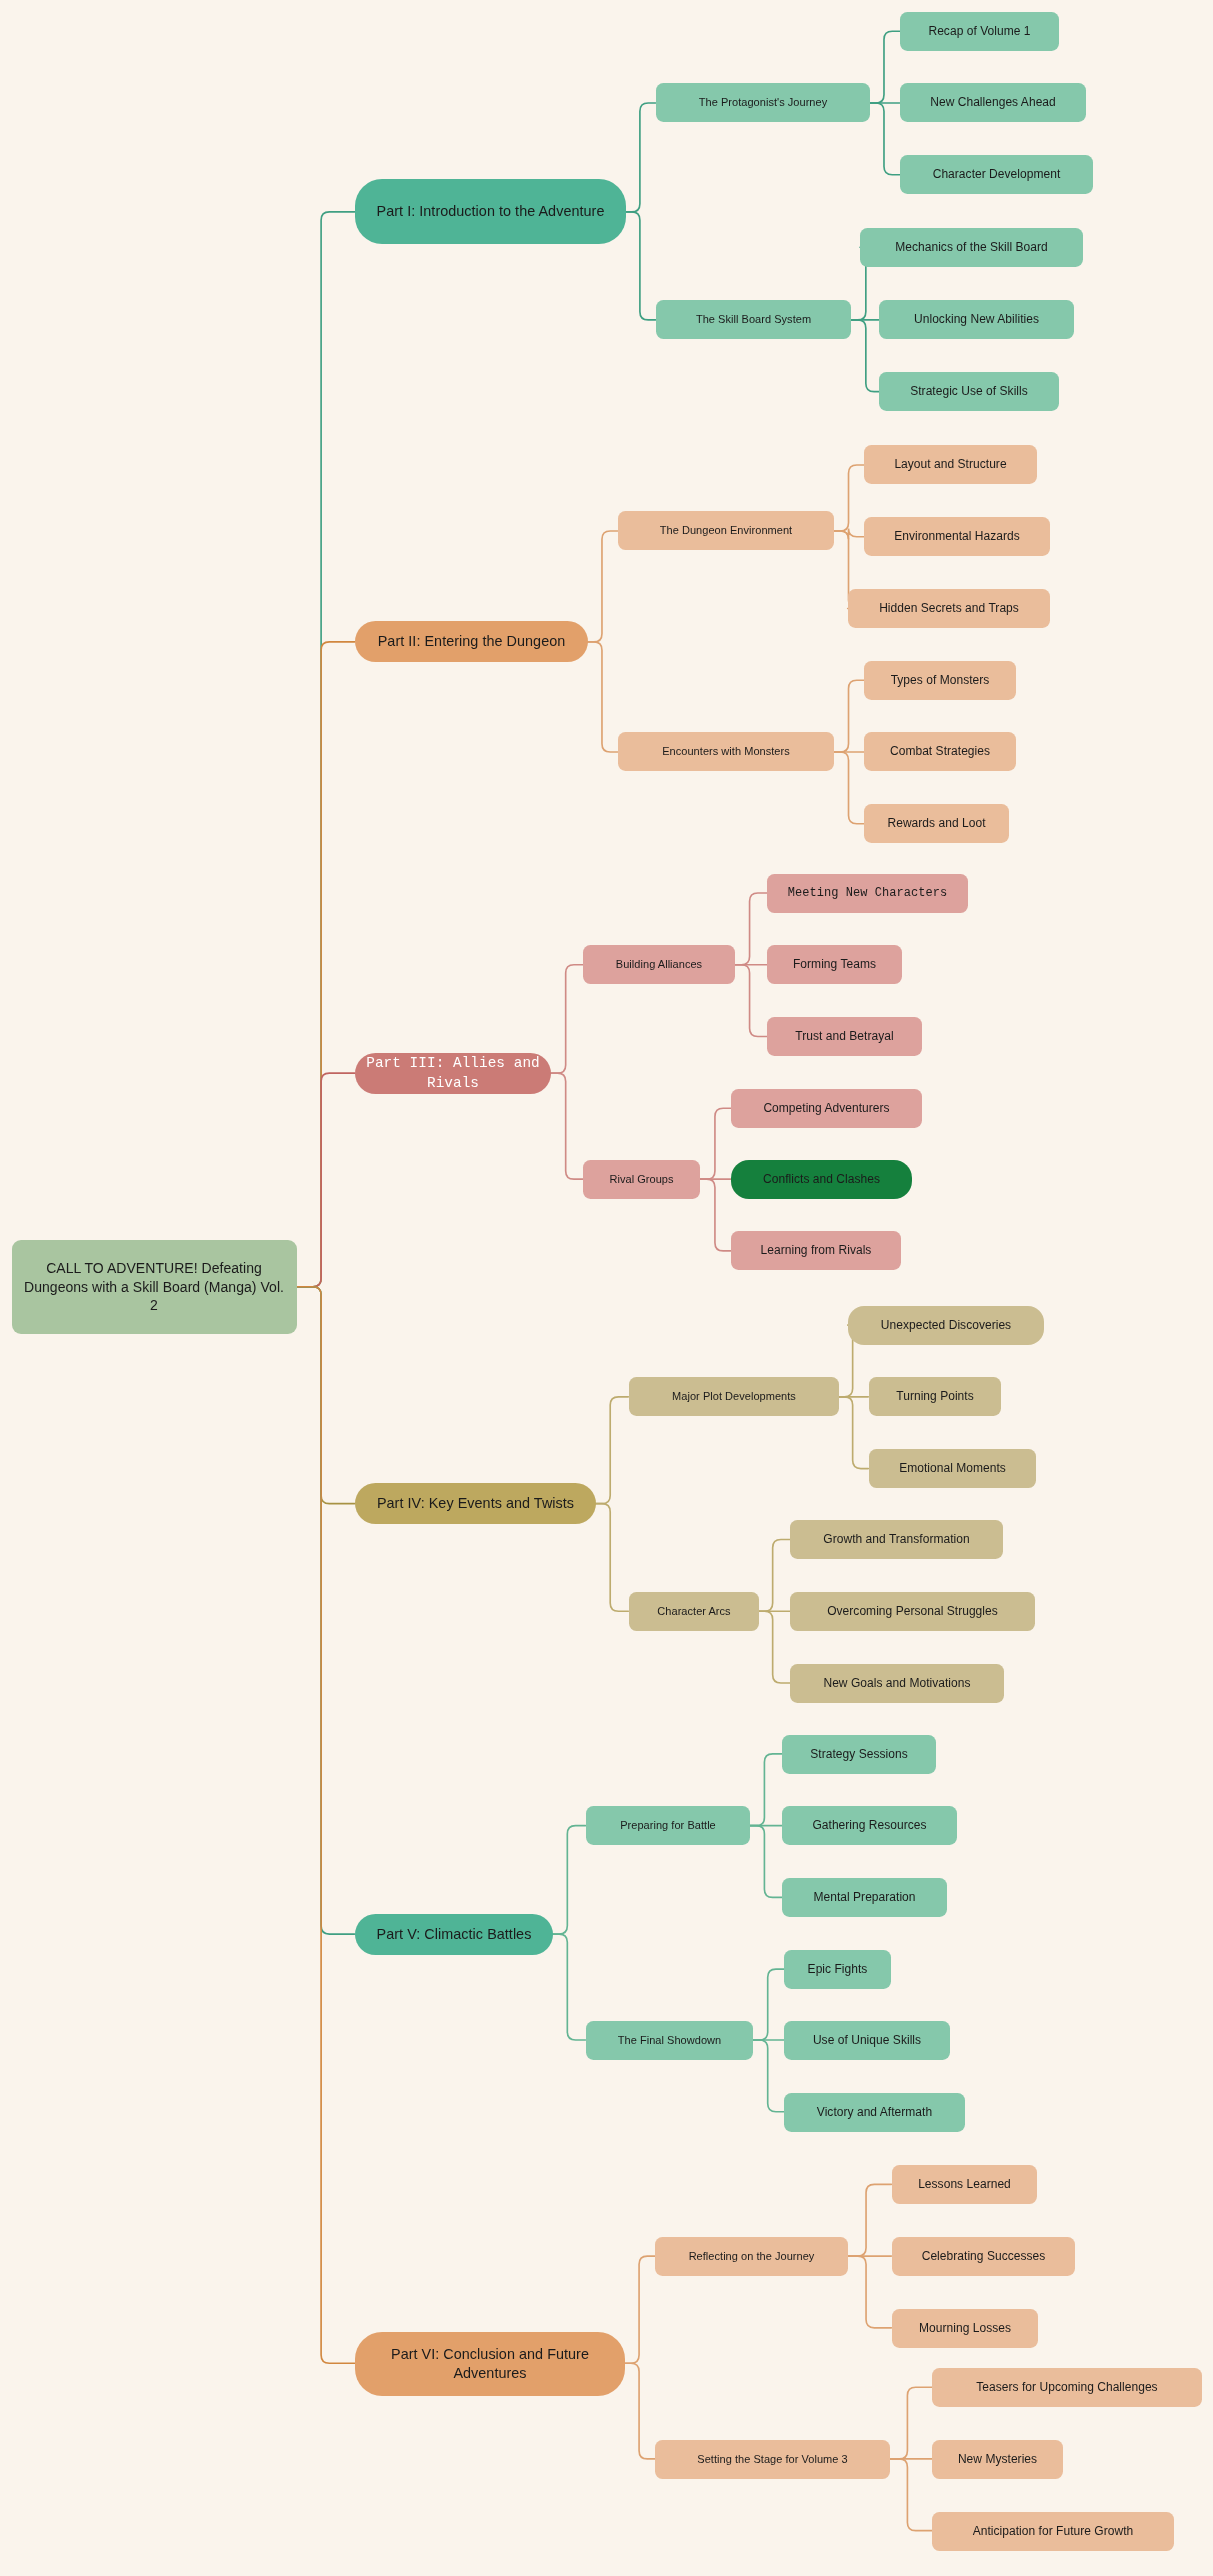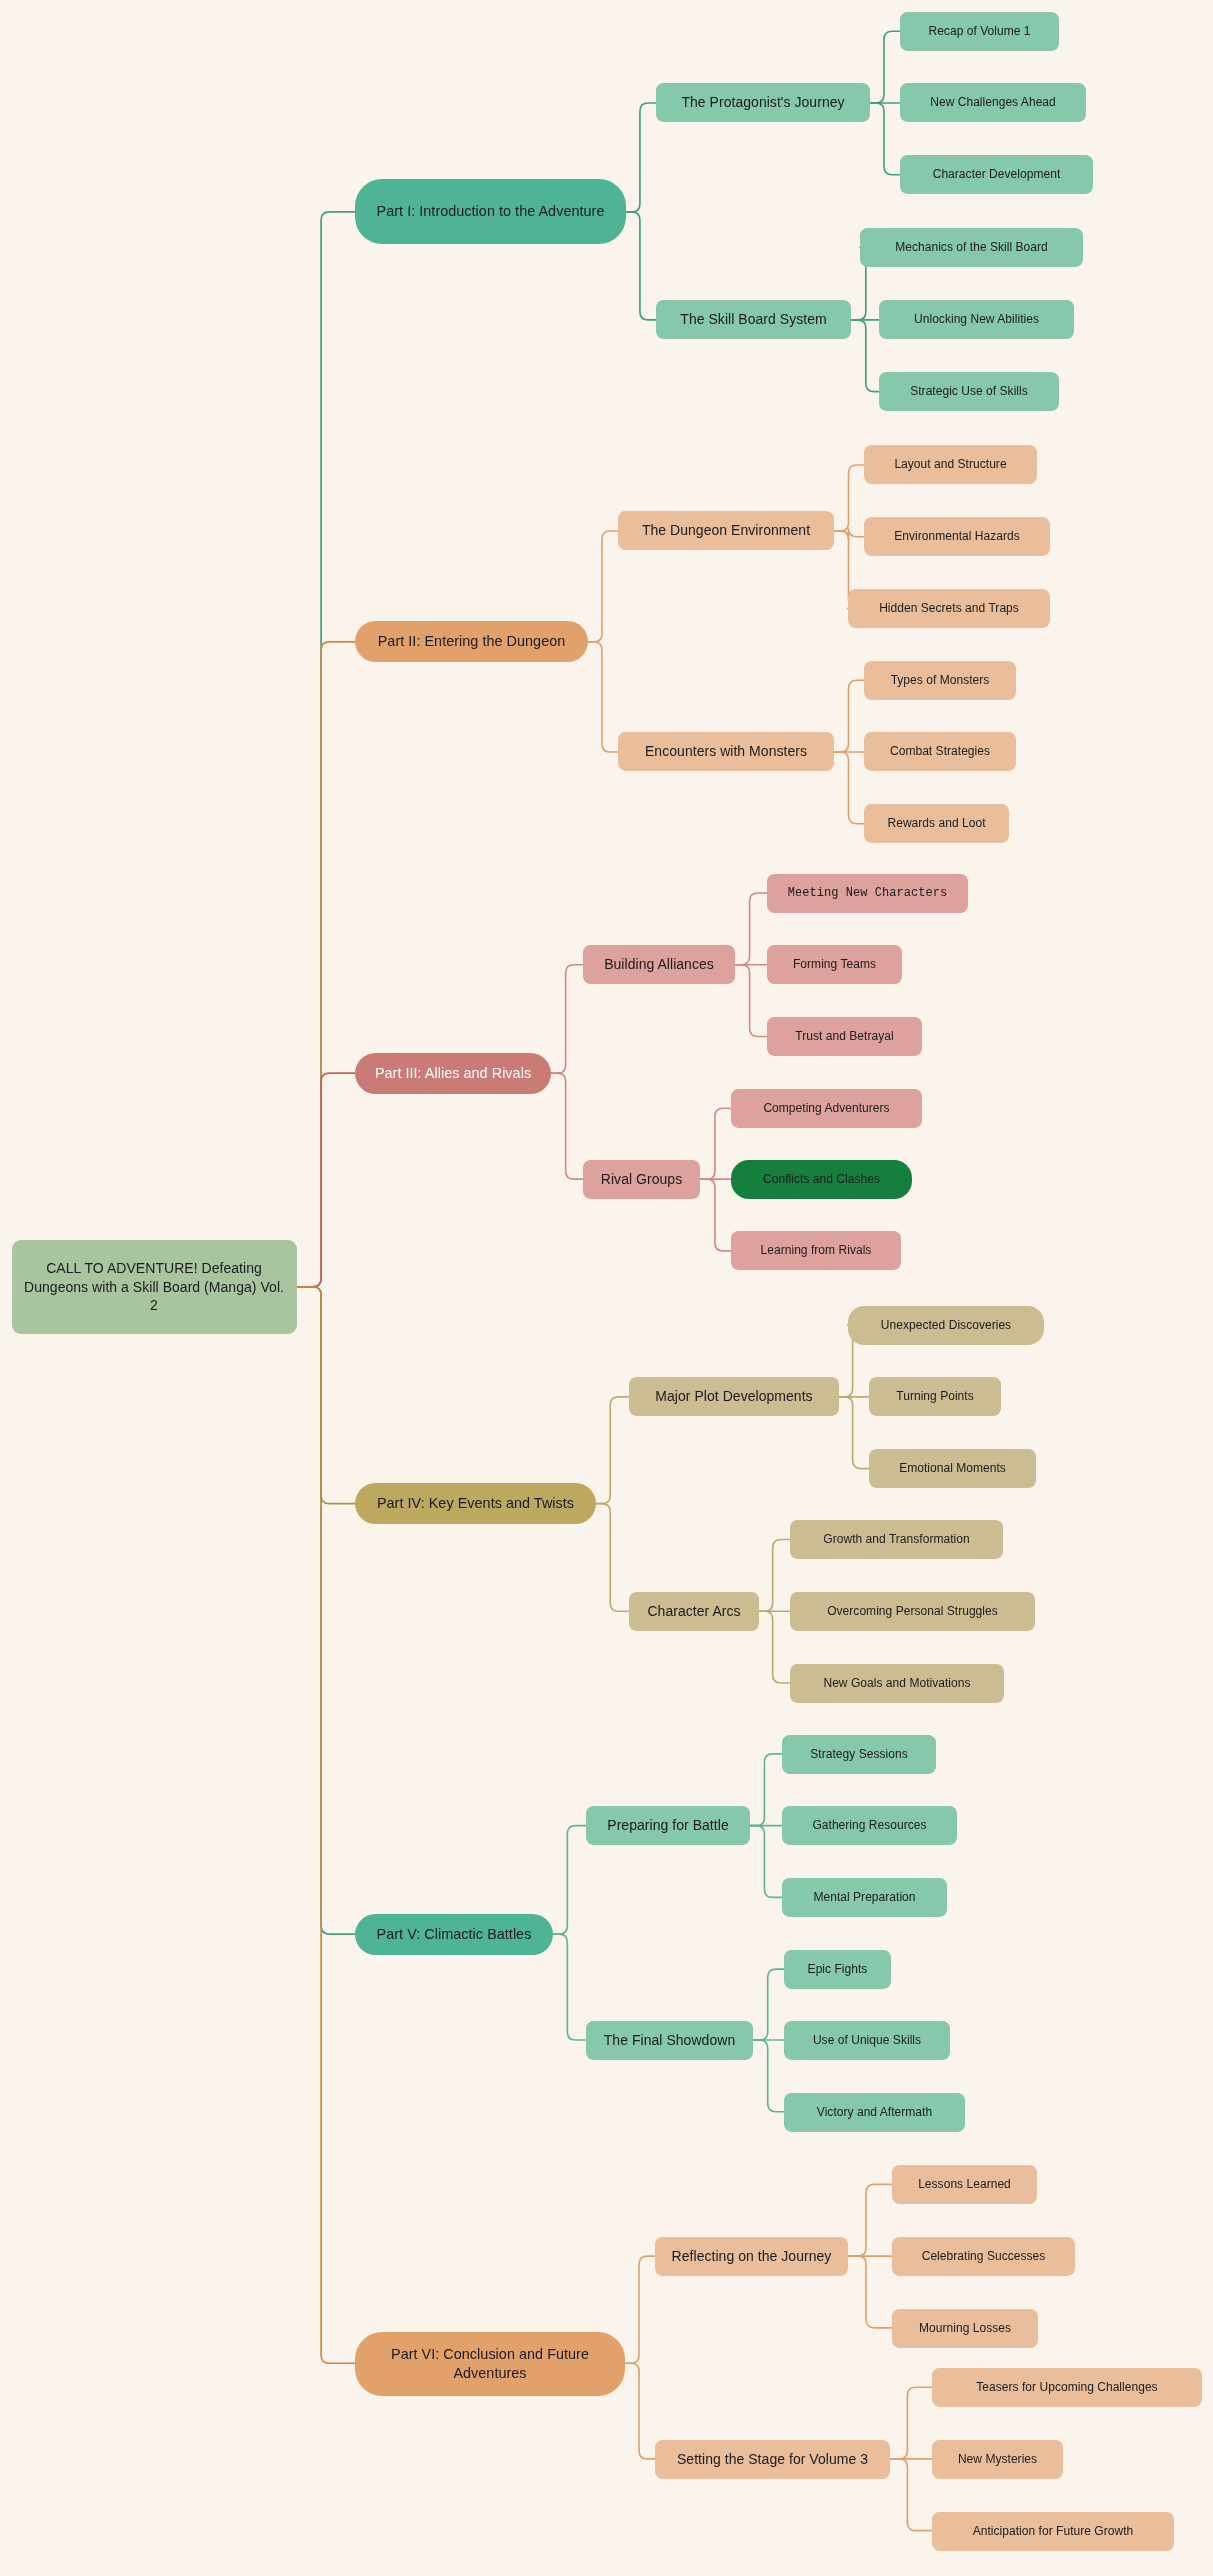--- a/index.html
+++ b/index.html
@@ -35,21 +35,21 @@
     color: #1b1b1b;
     padding: 5px 10.7px;
     white-space: pre-line;
     letter-spacing: 0.04px;
   }
   .node.root {
     font-size: 14px;
     border-radius: 9px;
   }
   .node.lvl1 { font-size: 14.4px; border-radius: 27px; }
-  .node.lvl2 { font-size: 14px; text-align: right; }
+  .node.lvl2 { font-size: 11px; text-align: right; }
   .node.lvl3 { font-size: 12px; }
   .node.white-text { color: #ffffff; }
 </style>
 </head>
 <body>
 
 <div id="canvas">
   <svg id="links" viewBox="0 0 1471 3123" width="1213" height="2576">
       <path d="M 360 1560 L 379.4 1560 Q 389.4 1560 389.4 1550 L 389.4 266.5 Q 389.4 256.5 399.4 256.5 L 430 256.5" fill="none" stroke="#3f9f82" stroke-width="2" stroke-linecap="round"></path>
       <path d="M 758 256.5 L 766 256.5 Q 776 256.5 776 246.5 L 776 134.5 Q 776 124.5 786 124.5 L 795 124.5" fill="none" stroke="#3f9f82" stroke-width="2" stroke-linecap="round"></path>
@@ -119,21 +119,21 @@
       <div class="node lvl3" style="left: 879px; top: 372px; width: 180px; height: 39px; background: rgb(133, 200, 171); color: rgb(27, 27, 27);">Strategic Use of Skills</div>
       <div class="node lvl1" style="left: 355px; top: 621px; width: 233px; height: 41px; background: rgb(226, 160, 106); color: rgb(27, 27, 27);">Part II: Entering the Dungeon</div>
       <div class="node lvl2" style="left: 618px; top: 511px; width: 216px; height: 39px; background: rgb(234, 189, 155); color: rgb(27, 27, 27);">The Dungeon Environment</div>
       <div class="node lvl3" style="left: 864px; top: 445px; width: 173px; height: 39px; background: rgb(234, 189, 155); color: rgb(27, 27, 27);">Layout and Structure</div>
       <div class="node lvl3" style="left: 864px; top: 517px; width: 186px; height: 39px; background: rgb(234, 189, 155); color: rgb(27, 27, 27);">Environmental Hazards</div>
       <div class="node lvl3" style="left: 848px; top: 589px; width: 202px; height: 39px; background: rgb(234, 189, 155); color: rgb(27, 27, 27);">Hidden Secrets and Traps</div>
       <div class="node lvl2" style="left: 618px; top: 732px; width: 216px; height: 39px; background: rgb(234, 189, 155); color: rgb(27, 27, 27);">Encounters with Monsters</div>
       <div class="node lvl3" style="left: 864px; top: 661px; width: 152px; height: 39px; background: rgb(234, 189, 155); color: rgb(27, 27, 27);">Types of Monsters</div>
       <div class="node lvl3" style="left: 864px; top: 732px; width: 152px; height: 39px; background: rgb(234, 189, 155); color: rgb(27, 27, 27);">Combat Strategies</div>
       <div class="node lvl3" style="left: 864px; top: 804px; width: 145px; height: 39px; background: rgb(234, 189, 155); color: rgb(27, 27, 27);">Rewards and Loot</div>
-      <div class="node lvl1 white-text" style="left: 355px; top: 1053px; width: 196px; height: 41px; background: rgb(203, 123, 118); color: rgb(255, 255, 255);">Part III: Allies and Rivals</div>
+      <div class="node lvl1 white-text" style="left: 355px; top: 1053px; width: 196px; height: 41px; background: rgb(203, 123, 118); color: rgb(255, 255, 255); font-family: Liberation Mono, monospace;">Part III: Allies and Rivals</div>
       <div class="node lvl2" style="left: 583px; top: 945px; width: 152px; height: 39px; background: rgb(221, 162, 157); color: rgb(27, 27, 27);">Building Alliances</div>
       <div class="node lvl3" style="left: 767px; top: 874px; width: 201px; height: 39px; background: rgb(221, 162, 157); color: rgb(27, 27, 27); font-family: Liberation Mono, monospace;">Meeting New Characters</div>
       <div class="node lvl3" style="left: 767px; top: 945px; width: 135px; height: 39px; background: rgb(221, 162, 157); color: rgb(27, 27, 27);">Forming Teams</div>
       <div class="node lvl3" style="left: 767px; top: 1017px; width: 155px; height: 39px; background: rgb(221, 162, 157); color: rgb(27, 27, 27);">Trust and Betrayal</div>
       <div class="node lvl2" style="left: 583px; top: 1160px; width: 117px; height: 39px; background: rgb(221, 162, 157); color: rgb(27, 27, 27);">Rival Groups</div>
       <div class="node lvl3" style="left: 731px; top: 1089px; width: 191px; height: 39px; background: rgb(221, 162, 157); color: rgb(27, 27, 27);">Competing Adventurers</div>
       <div class="node lvl3" style="left: 731px; top: 1160px; width: 181px; height: 39px; background: #15803d; color: rgb(27, 27, 27); border-radius: 18px;">Conflicts and Clashes</div>
       <div class="node lvl3" style="left: 731px; top: 1231px; width: 170px; height: 39px; background: rgb(221, 162, 157); color: rgb(27, 27, 27);">Learning from Rivals</div>
       <div class="node lvl1" style="left: 355px; top: 1483px; width: 241px; height: 41px; background: rgb(189, 168, 95); color: rgb(27, 27, 27);">Part IV: Key Events and Twists</div>
       <div class="node lvl2" style="left: 629px; top: 1377px; width: 210px; height: 39px; background: rgb(203, 189, 145); color: rgb(27, 27, 27);">Major Plot Developments</div>

